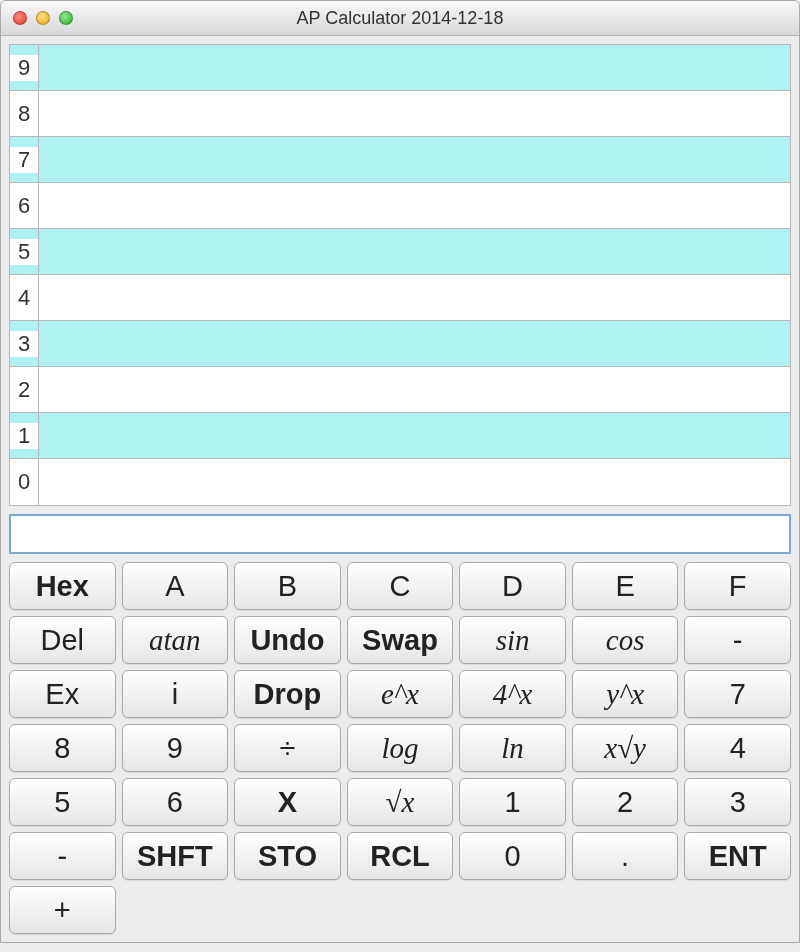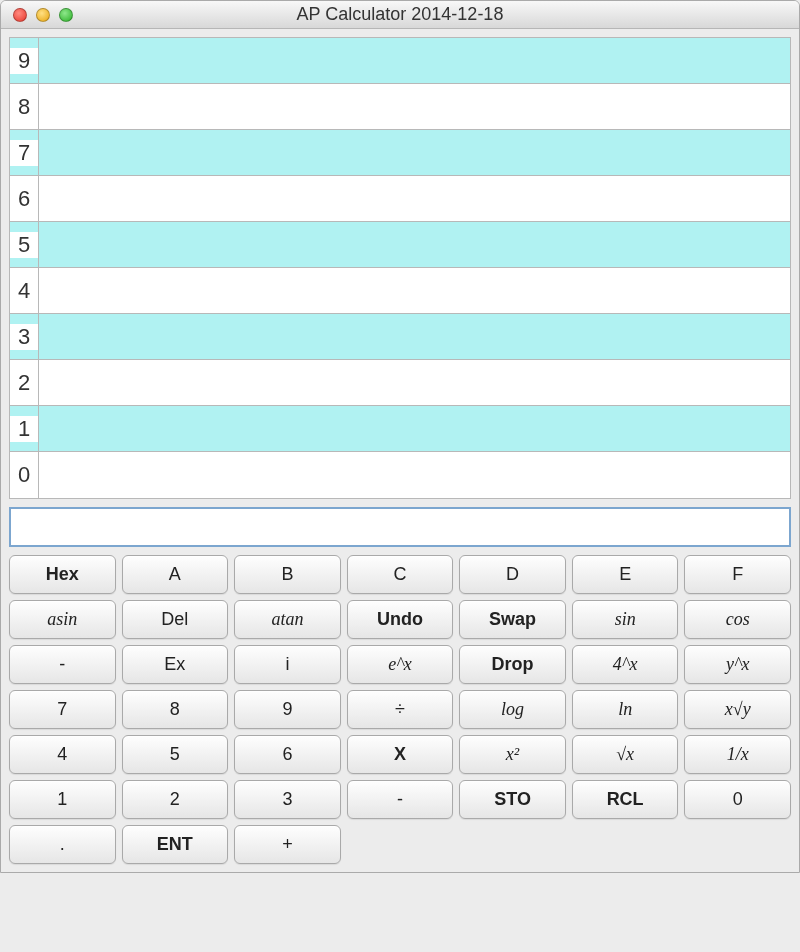--- a/index.html
+++ b/index.html
@@ -11,21 +11,21 @@
       overflow: hidden;
     }
     .window {
       width: 800px;
       background: #ececec;
       border: 1px solid #aaa;
       border-radius: 6px 6px 0 0;
       overflow: hidden;
     }
     .titlebar {
-      height: 28px;
+      height: 35px;
       background: linear-gradient(#f8f8f8, #d8d8d8);
       border-bottom: 1px solid #b6b6b6;
       display: flex;
       align-items: center;
       position: relative;
     }
     .traffic-lights {
       display: flex;
       gap: 9px;
       padding-left: 12px;
@@ -100,28 +100,28 @@
       background: transparent;
     }
     .keypad {
       margin-top: 8px;
       display: grid;
       grid-template-columns: repeat(7, 1fr);
       grid-template-rows: repeat(7, 1fr);
       gap: 6px;
     }
     .key {
-      height: 39px;
+      height: 48px;
       background: linear-gradient(#fefefe, #e6e6e6);
       border: 1px solid #a9a9a9;
       border-radius: 6px;
       display: flex;
       align-items: center;
       justify-content: center;
-      font-size: 18px;
+      font-size: 29px;
       color: #222;
       cursor: pointer;
       user-select: none;
       box-shadow: inset 0 1px 0 #fff, 0 1px 1px rgba(0,0,0,0.08);
     }
     .key.bold { font-weight: bold; }
     .key.italic { font-style: italic; font-family: Georgia, "Times New Roman", serif; }
   </style>
 </head>
 <body>
@@ -196,52 +196,50 @@
     </div>
 
     <div class="keypad" id="keypad">
         <div class="key bold">Hex</div>
         <div class="key">A</div>
         <div class="key">B</div>
         <div class="key">C</div>
         <div class="key">D</div>
         <div class="key">E</div>
         <div class="key">F</div>
-        <div class="key italic">asin</div>
         <div class="key">Del</div>
         <div class="key italic">atan</div>
         <div class="key bold">Undo</div>
         <div class="key bold">Swap</div>
         <div class="key italic">sin</div>
         <div class="key italic">cos</div>
         <div class="key">-</div>
         <div class="key">Ex</div>
         <div class="key">i</div>
+        <div class="key bold">Drop</div>
         <div class="key italic">e^x</div>
-        <div class="key bold">Drop</div>
         <div class="key italic">4^x</div>
         <div class="key italic">y^x</div>
         <div class="key">7</div>
         <div class="key">8</div>
         <div class="key">9</div>
         <div class="key">÷</div>
         <div class="key italic">log</div>
         <div class="key italic">ln</div>
         <div class="key italic">x√y</div>
         <div class="key">4</div>
         <div class="key">5</div>
         <div class="key">6</div>
         <div class="key bold">X</div>
-        <div class="key italic">x²</div>
         <div class="key italic">√x</div>
-        <div class="key italic">1/x</div>
         <div class="key">1</div>
         <div class="key">2</div>
         <div class="key">3</div>
         <div class="key">-</div>
+        <div class="key bold">SHFT</div>
         <div class="key bold">STO</div>
         <div class="key bold">RCL</div>
         <div class="key">0</div>
         <div class="key">.</div>
         <div class="key bold">ENT</div>
         <div class="key">+</div>
       </div>
 
   </div>
 </div>

